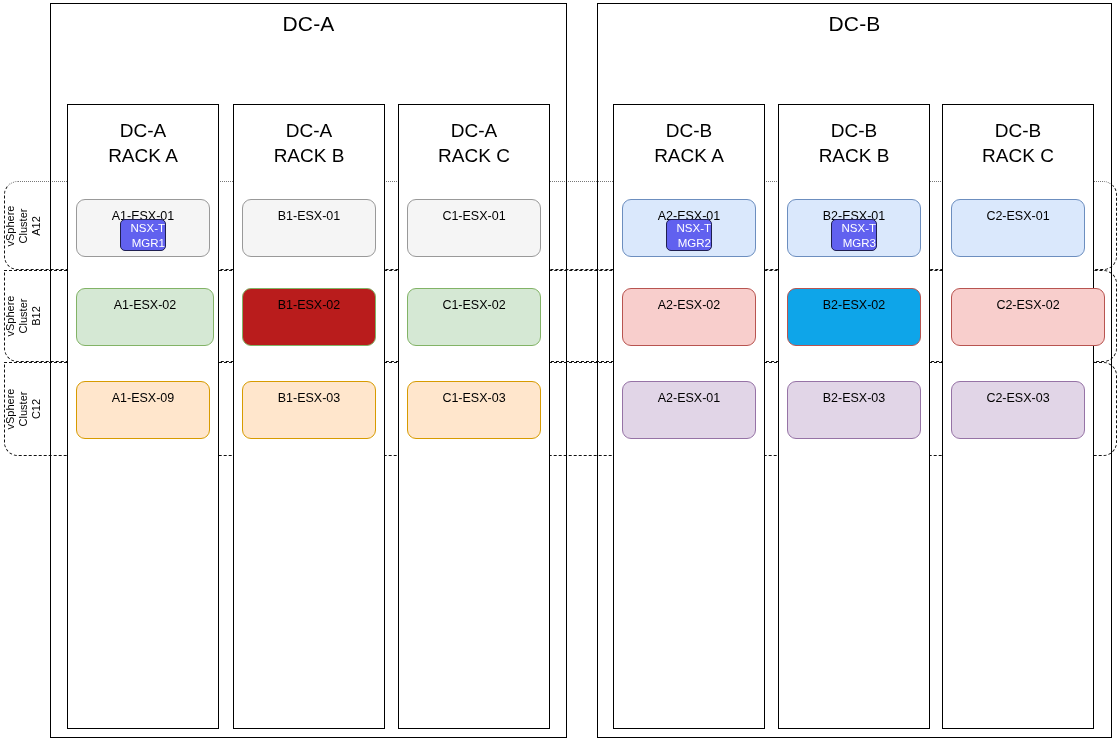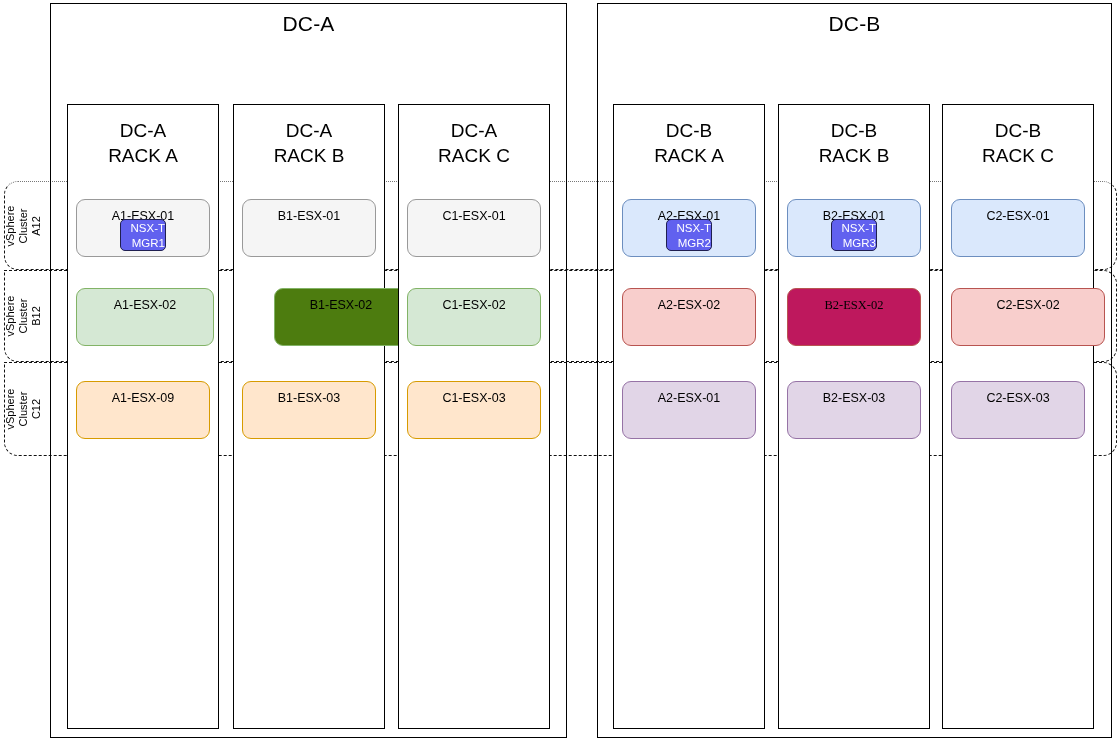--- a/index.html
+++ b/index.html
@@ -152,21 +152,21 @@
     <div class="host" style="left: 76px; top: 381px; width: 134px; height: 58px; background: rgb(255, 230, 204); border-color: rgb(215, 155, 0);">
       <div class="host-label">A1-ESX-09</div>
     </div>
     <div class="rack" style="left: 233px; top: 104px; width: 152px; height: 625px;">
       <div class="rack-title">DC-A
 RACK B</div>
     </div>
     <div class="host" style="left: 242px; top: 199px; width: 134px; height: 58px; background: rgb(245, 245, 245); border-color: rgb(153, 153, 153);">
       <div class="host-label">B1-ESX-01</div>
     </div>
-    <div class="host" style="left: 242px; top: 288px; width: 134px; height: 58px; background: #4d7c0f; border-color: rgb(130, 179, 102); margin-left: 32px;">
+    <div class="host" style="left: 242px; top: 288px; width: 134px; height: 58px; background: #b91c1c; border-color: rgb(130, 179, 102);">
       <div class="host-label">B1-ESX-02</div>
     </div>
     <div class="host" style="left: 242px; top: 381px; width: 134px; height: 58px; background: rgb(255, 230, 204); border-color: rgb(215, 155, 0);">
       <div class="host-label">B1-ESX-03</div>
     </div>
     <div class="rack" style="left: 398px; top: 104px; width: 152px; height: 625px;">
       <div class="rack-title">DC-A
 RACK C</div>
     </div>
     <div class="host" style="left: 407px; top: 199px; width: 134px; height: 58px; background: rgb(245, 245, 245); border-color: rgb(153, 153, 153); padding-left: 48px;">
@@ -198,21 +198,21 @@
     </div>
     <div class="rack" style="left: 778px; top: 104px; width: 152px; height: 625px;">
       <div class="rack-title">DC-B
 RACK B</div>
     </div>
     <div class="host" style="left: 787px; top: 199px; width: 134px; height: 58px; background: rgb(218, 232, 252); border-color: rgb(108, 142, 191);">
       <div class="host-label">B2-ESX-01</div>
       <div class="nsx">NSX-T
 MGR3</div>
     </div>
-    <div class="host" style="left: 787px; top: 288px; width: 134px; height: 58px; background: #be185d; border-color: rgb(184, 84, 80); font-family: Liberation Serif, serif;">
+    <div class="host" style="left: 787px; top: 288px; width: 134px; height: 58px; background: #0ea5e9; border-color: rgb(184, 84, 80);">
       <div class="host-label">B2-ESX-02</div>
     </div>
     <div class="host" style="left: 787px; top: 381px; width: 134px; height: 58px; background: rgb(225, 213, 231); border-color: rgb(150, 115, 166);">
       <div class="host-label">B2-ESX-03</div>
     </div>
     <div class="rack" style="left: 942px; top: 104px; width: 152px; height: 625px;">
       <div class="rack-title">DC-B
 RACK C</div>
     </div>
     <div class="host" style="left: 951px; top: 199px; width: 134px; height: 58px; background: rgb(218, 232, 252); border-color: rgb(108, 142, 191);">

